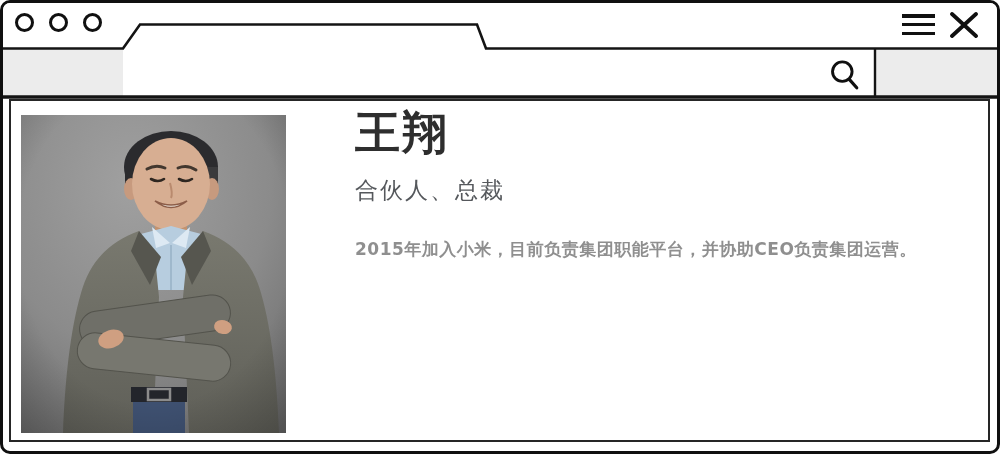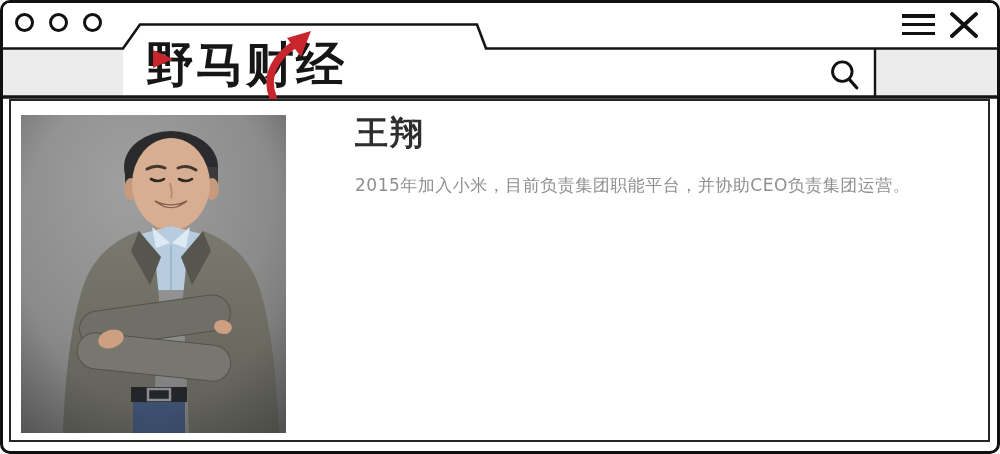--- a/index.html
+++ b/index.html
@@ -32,24 +32,24 @@
   .logo-arrow{position:absolute;left:117px;top:-3px;}
 
   .search-btn{position:absolute;left:818px;top:52px;width:46px;height:40px;cursor:pointer;
               display:flex;align-items:center;justify-content:center;background:transparent;border:none;}
 
   
   .card{position:absolute;left:6px;top:96px;width:981px;height:343px;
         box-sizing:border-box;border:2px solid #262626;background:#fff;}
   .photo{position:absolute;left:10px;top:14px;width:265px;height:318px;overflow:hidden;}
   .textcol{position:absolute;left:344px;top:12px;width:634px;}
-  .name{margin:0;font-size:33px;line-height:40px;font-weight:700;color:#2e2e2e;letter-spacing:2px;}
+  .name{margin:0;font-size:45px;line-height:40px;font-weight:700;color:#2e2e2e;letter-spacing:2px;}
   .role{margin:22px 0 0 0;font-size:23px;line-height:30px;color:#55585c;letter-spacing:2px;}
   .para{margin:0;font-size:17px;line-height:25px;color:#8f8f8f;letter-spacing:0.5px;}
-  .para.first{margin-top:20px;}
+  .para.first{margin-top:32px;font-weight:bold;}
   .para.second{margin-top:16px;}
 </style>
 </head>
 <body>
 
 <div class="window">
 
   <div class="titlebar">
     <div class="dots">
       <div class="dot"></div>
@@ -69,30 +69,20 @@
 
   <div class="gray-cell gray-left"></div>
   <div class="gray-cell gray-right"></div>
 
   <svg class="header-lines" viewBox="0 0 994 97">
     <path d="M0,45.5 H120 L137,21.5 H474 L483,45.5 H994" fill="none" stroke="#141414" stroke-width="2.6"></path>
     <line x1="872" y1="46" x2="872" y2="93" stroke="#141414" stroke-width="2.4"></line>
     <line x1="0" y1="94" x2="994" y2="94" stroke="#141414" stroke-width="3.4"></line>
   </svg>
 
-  <div class="logo-wrap">
-    <div class="logo-text">野马财经</div>
-    <svg class="logo-tri" width="22" height="20" viewBox="0 0 22 20">
-      <polygon points="1,1 21,10 1,19" fill="#c9252c"></polygon>
-    </svg>
-    <svg class="logo-arrow" width="56" height="70" viewBox="0 0 56 70">
-      <path d="M10,66 C1,44 14,24 34,12" fill="none" stroke="#c9252c" stroke-width="7.5" stroke-linecap="round"></path>
-      <polygon points="48,0 24,7 38,26" fill="#c9252c"></polygon>
-    </svg>
-  </div>
 
   <button class="search-btn">
     <svg width="40" height="38" viewBox="0 0 40 38">
       <circle cx="18" cy="15" r="11.5" fill="none" stroke="#101010" stroke-width="3.4"></circle>
       <line x1="26.5" y1="24.5" x2="35" y2="34" stroke="#101010" stroke-width="3.8" stroke-linecap="round"></line>
     </svg>
   </button>
 
   <div class="card">
 
@@ -148,17 +138,18 @@
         <rect x="58" y="188" width="152" height="36" rx="18" fill="#6f6f68" transform="rotate(-8 134 206)" stroke="#53534c" stroke-width="1"></rect>
         <rect x="56" y="224" width="154" height="36" rx="18" fill="#77776f" transform="rotate(6 133 242)" stroke="#53534c" stroke-width="1"></rect>
         <ellipse cx="90" cy="224" rx="13" ry="9" fill="#cf9f81" transform="rotate(-18 90 224)"></ellipse>
         <ellipse cx="202" cy="212" rx="9" ry="7" fill="#cf9f81" transform="rotate(12 202 212)"></ellipse>
         <rect x="0" y="0" width="265" height="318" fill="url(#vin)"></rect>
       </svg>
     </div>
 
     <div class="textcol">
       <h1 class="name">王翔</h1>
+      <div class="role">合伙人、总裁</div>
       <p class="para first">2015年加入小米，目前负责集团职能平台，并协助CEO负责集团运营。</p>
     </div>
 
   </div>
 </div>
 
 </body></html>

